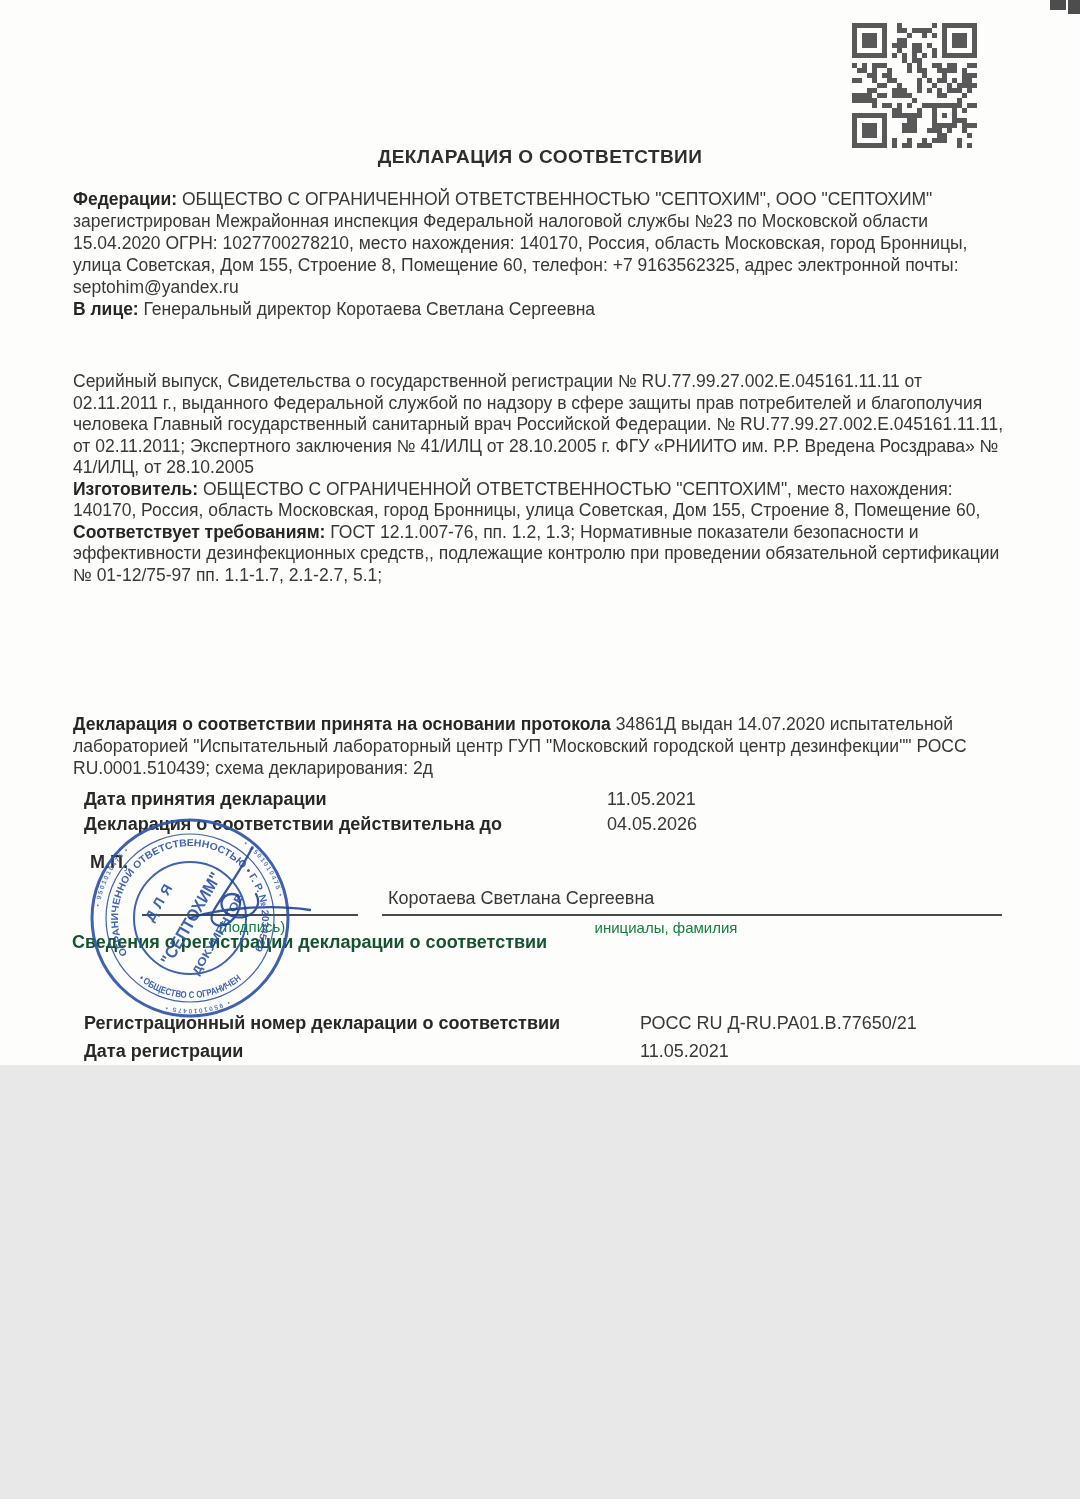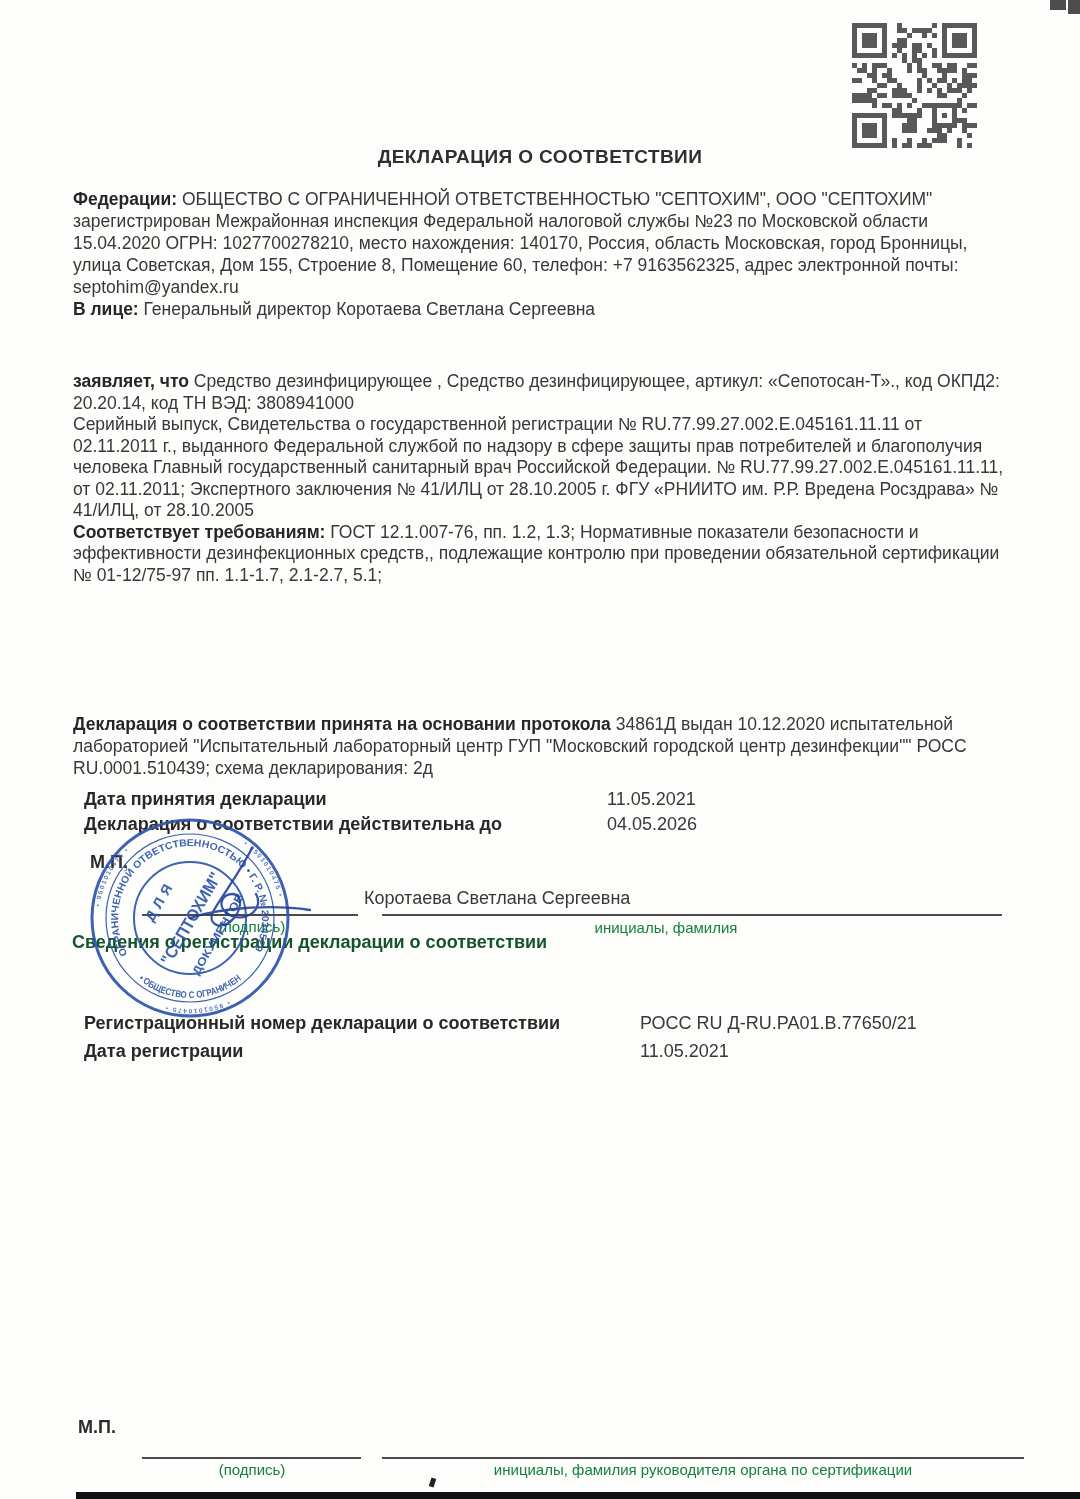--- a/index.html
+++ b/index.html
@@ -1,18 +1,18 @@
 <!DOCTYPE html>
 <html><head>
 <meta charset="utf-8">
 <style>
   html,body{margin:0;padding:0;background:#e8e8e8;}
   .page{
     position:relative;
-    width:1080px;height:1499px;
+    width:1080px;height:1065px;
     margin:0 auto;
     background:#fdfdfb;
     font-family:"Liberation Sans","DejaVu Sans",sans-serif;
     color:#383838;
     overflow:hidden;
   }
   .title{
     position:absolute;top:146px;left:0;width:100%;
     text-align:center;font-size:19px;font-weight:bold;color:#2f2f2f;
     letter-spacing:.4px;margin:0;
@@ -339,38 +339,38 @@
 
   <h1 class="title">ДЕКЛАРАЦИЯ О СООТВЕТСТВИИ</h1>
 
   <div class="para-block" style="top:188px;">
     <p><b>Федерации:</b><span> ОБЩЕСТВО С ОГРАНИЧЕННОЙ ОТВЕТСТВЕННОСТЬЮ "СЕПТОХИМ", ООО "СЕПТОХИМ"</span></p>
     <p><span>зарегистрирован Межрайонная инспекция Федеральной налоговой службы №23 по Московской области 15.04.2020 ОГРН: 1027700278210, место нахождения: 140170, Россия, область Московская, город Бронницы, улица Советская, Дом 155, Строение 8, Помещение 60, телефон: +7 9163562325, адрес электронной почты: septohim@yandex.ru</span></p>
     <p><b>В лице:</b><span> Генеральный директор Коротаева Светлана Сергеевна</span></p>
   </div>
 
   <div class="para-block decl" style="top:371px;">
-    <p><b>заявляет, что</b><span> Средство дезинфицирующее , Средство дезинфицирующее, артикул: «Сепотосан-Т»., код ОКПД2: 20.20.14, код ТН ВЭД: 3808941000</span></p>
     <p><span>Серийный выпуск, Свидетельства о государственной регистрации № RU.77.99.27.002.Е.045161.11.11 от 02.11.2011 г., выданного Федеральной службой по надзору в сфере защиты прав потребителей и благополучия человека Главный государственный санитарный врач Российской Федерации. № RU.77.99.27.002.Е.045161.11.11, от 02.11.2011; Экспертного заключения № 41/ИЛЦ от 28.10.2005 г. ФГУ «РНИИТО им. Р.Р. Вредена Росздрава» № 41/ИЛЦ, от 28.10.2005</span></p>
+    <p><b>Изготовитель:</b><span> ОБЩЕСТВО С ОГРАНИЧЕННОЙ ОТВЕТСТВЕННОСТЬЮ "СЕПТОХИМ", место нахождения: 140170, Россия, область Московская, город Бронницы, улица Советская, Дом 155, Строение 8, Помещение 60,</span></p>
     <p><b>Соответствует требованиям:</b><span> ГОСТ 12.1.007-76, пп. 1.2, 1.3; Нормативные показатели безопасности и эффективности дезинфекционных средств,, подлежащие контролю при проведении обязательной сертификации № 01-12/75-97  пп. 1.1-1.7, 2.1-2.7, 5.1;</span></p>
   </div>
 
   <div class="para-block" style="top:713px;">
-    <p><b>Декларация о соответствии принята на основании протокола</b><span> 34861Д выдан 10.12.2020 испытательной лабораторией "Испытательный лабораторный центр ГУП "Московский городской центр дезинфекции"" РОСС RU.0001.510439; схема декларирования: 2д</span></p>
+    <p><b>Декларация о соответствии принята на основании протокола</b><span> 34861Д выдан 14.07.2020 испытательной лабораторией "Испытательный лабораторный центр ГУП "Московский городской центр дезинфекции"" РОСС RU.0001.510439; схема декларирования: 2д</span></p>
   </div>
 
   <div class="row-label" style="left:84px;top:789px;">Дата принятия декларации</div>
   <div class="row-value" style="left:607px;top:789px;">11.05.2021</div>
   <div class="row-label" style="left:84px;top:814px;">Декларация о соответствии действительна до</div>
   <div class="row-value" style="left:607px;top:814px;">04.05.2026</div>
 
   <div class="mp" style="left:90px;top:852px;">М.П.</div>
   <div class="sig-line" style="left:142px;top:914px;width:216px;"></div>
   <div class="sig-caption" style="left:252px;top:918px;">(подпись)</div>
-  <div class="sig-name" style="left:364px;top:888px;">Коротаева Светлана Сергеевна</div>
+  <div class="sig-name" style="left:388px;top:888px;">Коротаева Светлана Сергеевна</div>
   <div class="sig-line" style="left:382px;top:914px;width:620px;"></div>
   <div class="sig-caption" style="left:666px;top:919px;">инициалы, фамилия</div>
 
   <div class="section-heading" style="left:72px;top:932px;">Сведения о регистрации декларации о соответствии</div>
   <div class="row-label" style="left:84px;top:1013px;">Регистрационный номер декларации о соответствии</div>
   <div class="row-value" style="left:640px;top:1013px;">РОСС RU Д-RU.РА01.В.77650/21</div>
   <div class="row-label" style="left:84px;top:1041px;">Дата регистрации</div>
   <div class="row-value" style="left:640px;top:1041px;">11.05.2021</div>
 
   <svg class="stamp" width="222" height="212" viewBox="0 0 222 212">

